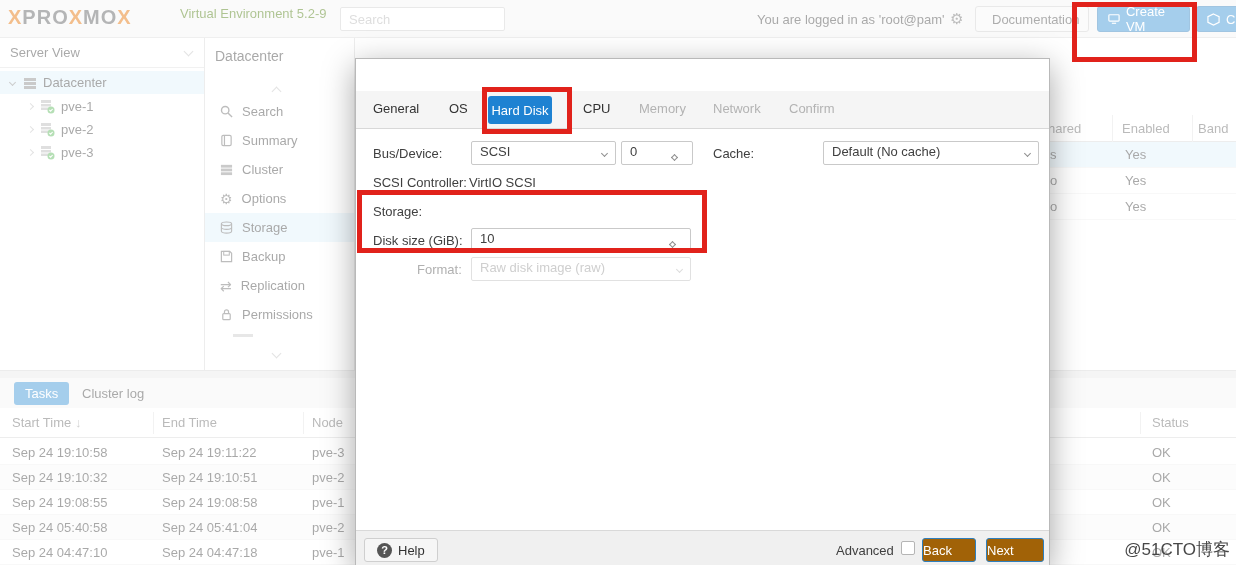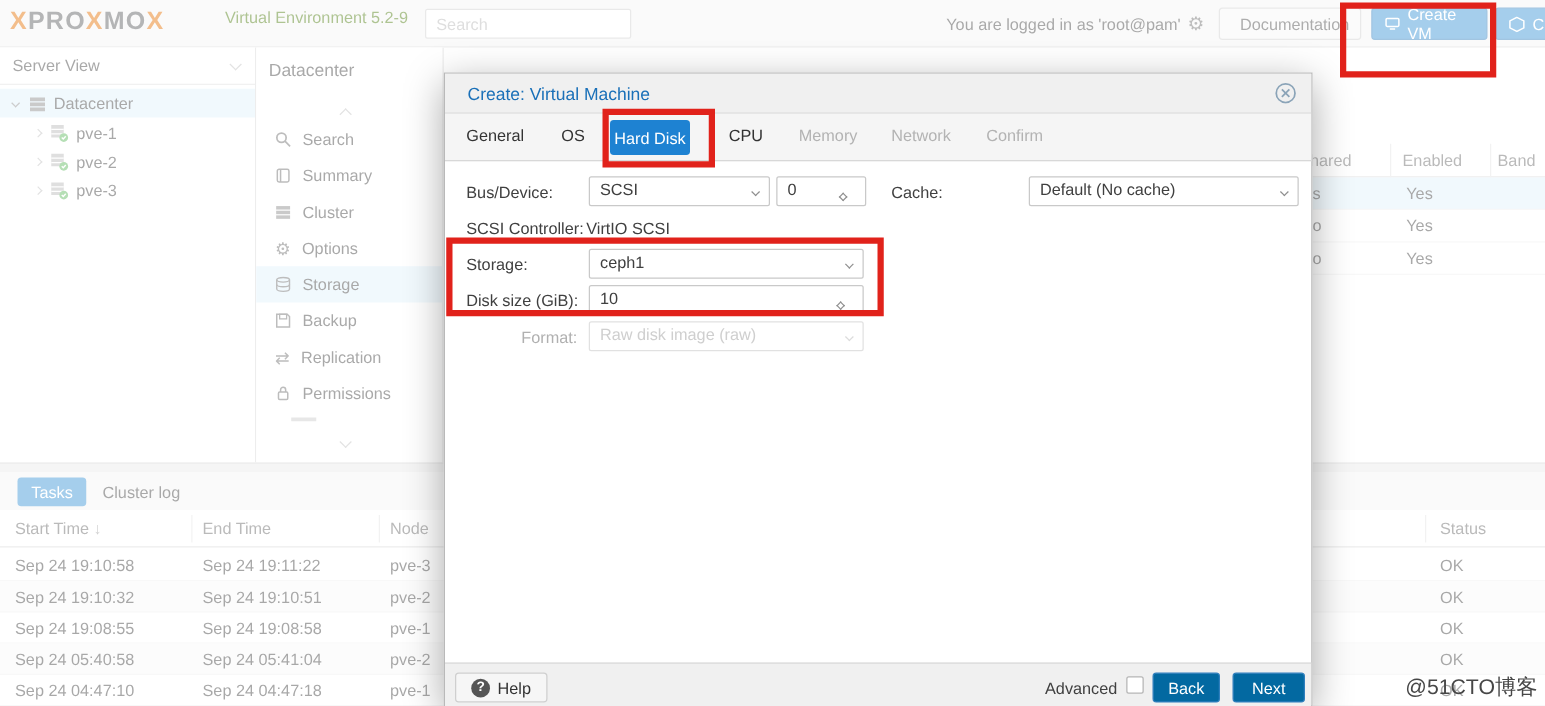--- a/index.html
+++ b/index.html
@@ -67,22 +67,22 @@
   .dtab.dis{color:#b3b3b3;}
   .dtab-active{position:absolute;left:132px;top:5px;width:64px;height:28px;background:#1e82d2;border-radius:3px;color:#fff;
                display:flex;align-items:center;justify-content:center;}
   .flabel{position:absolute;color:#404040;}
   .flabel.dis{color:#b0b0b0;}
   .field{position:absolute;height:24px;background:#fff;border:1px solid #c9c9c9;border-radius:2px;padding:2px 8px 0 8px;color:#404040;}
   .field.dis{opacity:.55;}
   .field .chev{position:absolute;right:8px;top:9px;}
   .spinners{position:absolute;right:7px;top:4px;display:flex;flex-direction:column;gap:3px;}
   .dlg-footer{position:absolute;left:0;top:471px;width:100%;height:36px;background:#f0f0f0;border-top:1px solid #d9d9d9;}
-  .btn-blue{position:absolute;top:7px;height:24px;background:#0369a1;border:1px solid #2f7fbd;border-radius:3px;color:#fff;
-            display:flex;align-items:center;justify-content:center;}
+  .btn-blue{position:absolute;top:7px;height:24px;background:#a16207;border:1px solid #2f7fbd;border-radius:3px;color:#fff;
+            display:flex;align-items:center;}
   .help-btn{position:absolute;left:8px;top:7px;height:24px;padding:0 12px;background:#f6f6f6;border:1px solid #cfcfcf;border-radius:3px;
             display:flex;align-items:center;gap:6px;color:#333;}
   .help-ic{width:15px;height:15px;border-radius:50%;background:#555;color:#fff;font-size:11px;line-height:15px;text-align:center;font-weight:bold;}
   .checkbox{position:absolute;left:545px;top:10px;width:14px;height:14px;border:1px solid #b5b5b5;background:#fff;border-radius:2px;}
 
   
   .anno{position:absolute;border:5px solid #e1221b;z-index:200;}
   .watermark{position:absolute;right:6px;top:538px;z-index:300;color:#474747;font-size:17px;}
 
   
@@ -310,28 +310,20 @@
   <div class="task-row" style="top:540px;">
     <span class="cell" style="left:12px;">Sep 24 04:47:10</span>
     <span class="cell" style="left:162px;">Sep 24 04:47:18</span>
     <span class="cell" style="left:312px;">pve-1</span>
     <span class="cell" style="left:1152px;">OK</span>
   </div>
 
   <div class="mask"></div>
 
   <div class="dialog">
-    <div class="dlg-head">
-      <span class="dlg-title">Create: Virtual Machine</span>
-      <svg class="dlg-close" width="17" height="17" viewBox="0 0 17 17">
-        <circle cx="8.5" cy="8.5" r="7.5" fill="none" stroke="#8ba4b8" stroke-width="1.4"></circle>
-        <line x1="5.5" y1="5.5" x2="11.5" y2="11.5" stroke="#8ba4b8" stroke-width="1.4"></line>
-        <line x1="11.5" y1="5.5" x2="5.5" y2="11.5" stroke="#8ba4b8" stroke-width="1.4"></line>
-      </svg>
-    </div>
     <div class="dlg-tabbar">
       <span class="dtab" style="left:17px;">General</span>
       <span class="dtab" style="left:93px;">OS</span>
       <div class="dtab-active">
         <span>Hard Disk</span>
       </div>
       <span class="dtab" style="left:227px;">CPU</span>
       <span class="dtab dis" style="left:283px;">Memory</span>
       <span class="dtab dis" style="left:357px;">Network</span>
       <span class="dtab dis" style="left:433px;">Confirm</span>
@@ -352,24 +344,20 @@
     <span class="flabel" style="left:357px;top:87px;">Cache:</span>
     <div class="field" style="left:467px;top:82px;width:216px;">
       <span>Default (No cache)</span>
       <span class="chev sm"></span>
     </div>
 
     <span class="flabel" style="left:17px;top:116px;">SCSI Controller:</span>
     <span class="flabel" style="left:113px;top:116px;">VirtIO SCSI</span>
 
     <span class="flabel" style="left:17px;top:145px;">Storage:</span>
-    <div class="field" style="left:115px;top:140px;width:220px;">
-      <span>ceph1</span>
-      <span class="chev sm"></span>
-    </div>
 
     <span class="flabel" style="left:17px;top:174px;">Disk size (GiB):</span>
     <div class="field" style="left:115px;top:169px;width:220px;">
       <span>10</span>
       <span class="spinners">
         <span class="chev sm up"></span>
         <span class="chev sm"></span>
       </span>
     </div>
 

